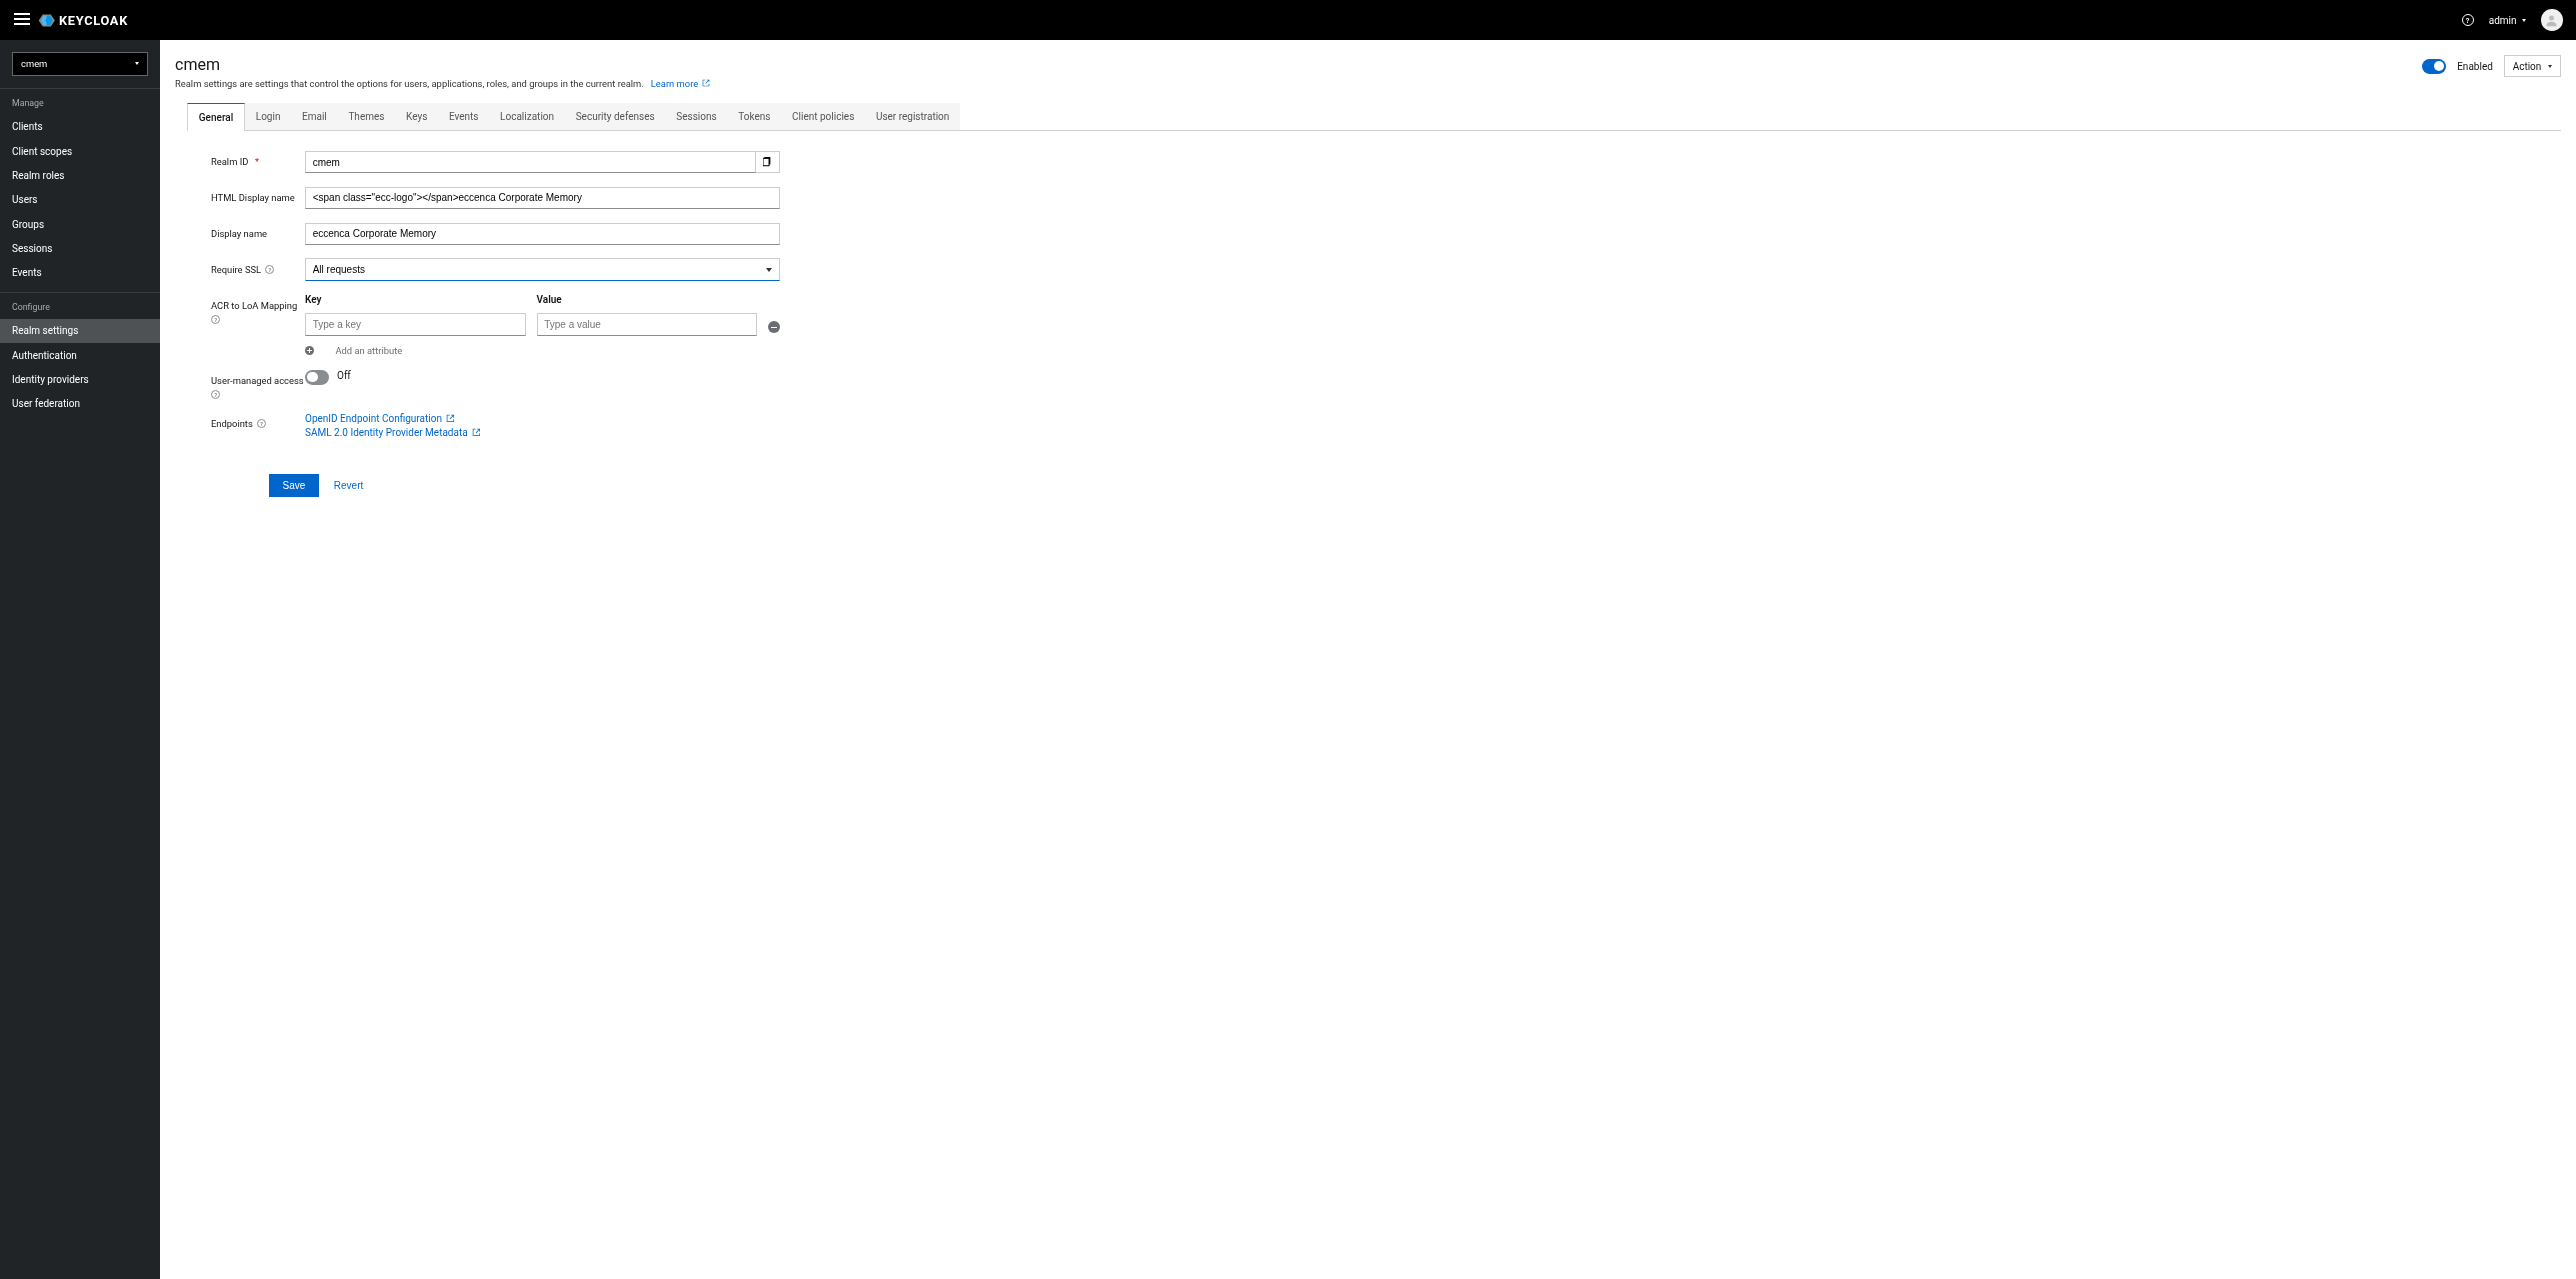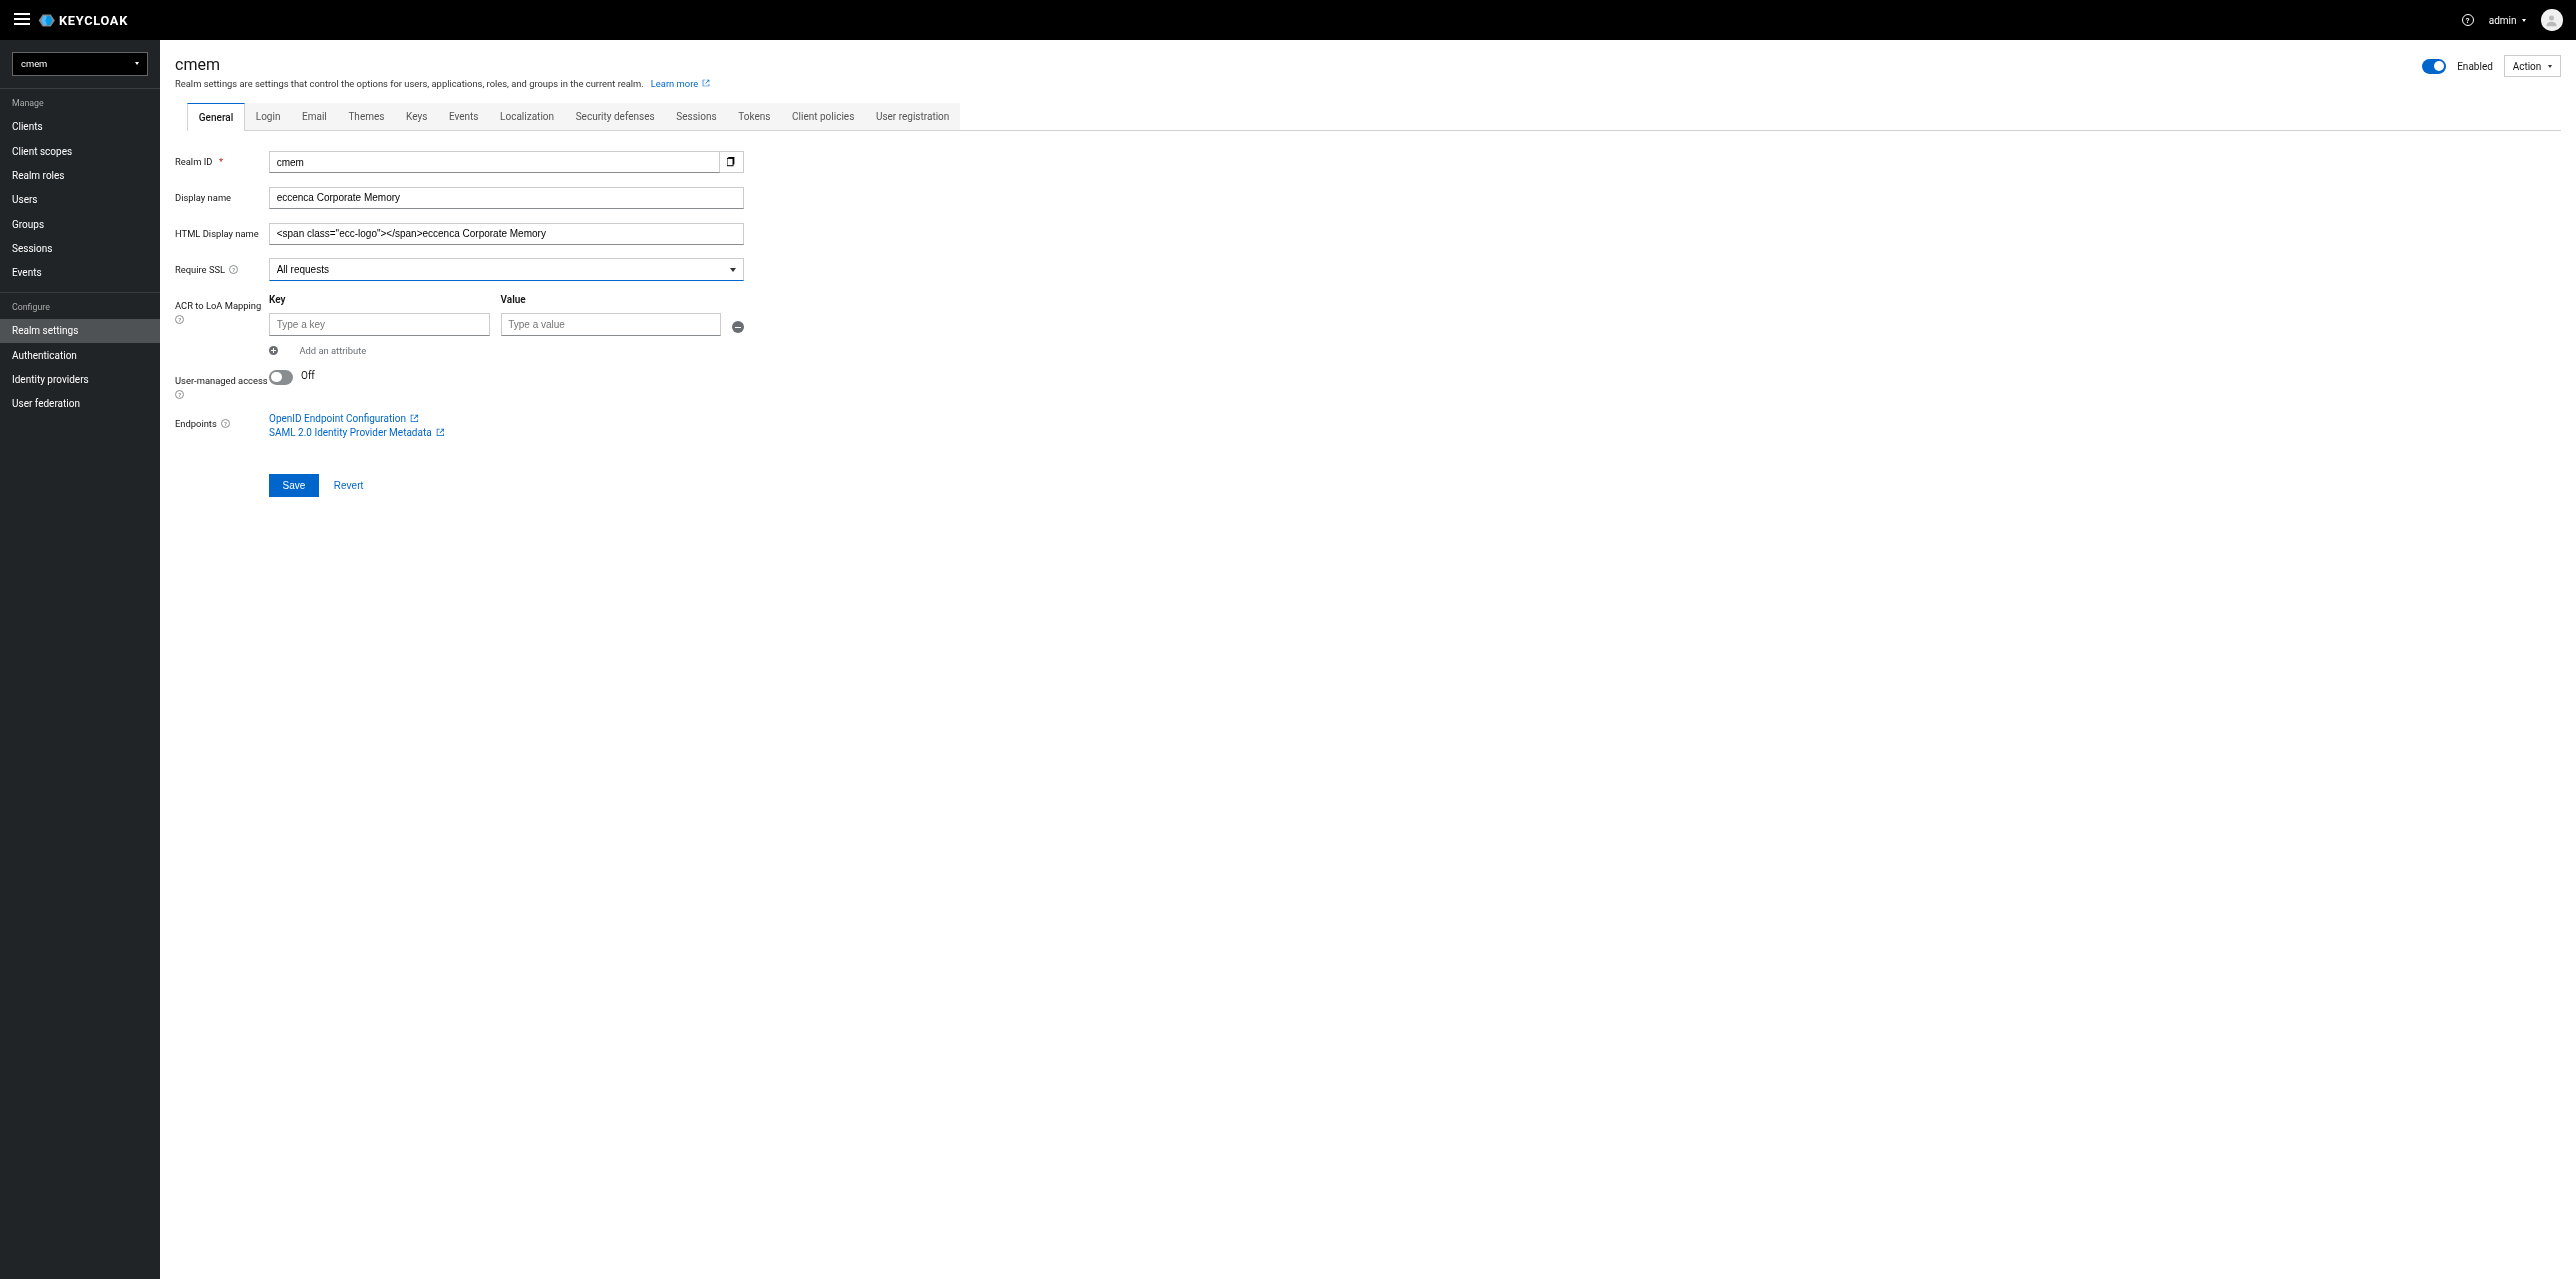--- a/index.html
+++ b/index.html
@@ -33,21 +33,21 @@
 .header-controls { display: flex; align-items: center; gap: 10.8px; }
 .toggle { width: 24px; height: 15px; background: #0066cc; border-radius: 7.4px; position: relative; cursor: pointer; }
 .toggle-knob { width: 10.8px; height: 10.8px; background: #fff; border-radius: 50%; position: absolute; top: 2px; right: 2px; }
 .enabled-label { font-size: 10px; }
 .action-btn { border: 0.7px solid #ccc; background: #fff; padding: 4.7px 8px; font-size: 10px; display: flex; align-items: center; gap: 6.7px; cursor: pointer; }
 .action-btn .caret-down { border-top-color: #333; }
 .tabs { display: flex; border-bottom: 0.7px solid #d2d2d2; margin-bottom: 20px; margin-left: 12px; }
 .tab { padding: 8px 10.8px; font-size: 10px; color: #555; cursor: pointer; background: #f5f5f5; }
 .tab.active { color: #151515; background: #fff; border-top: 1.3px solid #0066cc; border-left: 0.7px solid #d2d2d2; border-right: 0.7px solid #d2d2d2; margin-bottom: -0.7px; font-weight: 500; }
 .form { max-width: 741px; }
-.form-row { display: flex; align-items: flex-start; margin-bottom: 13.5px; }
+.form-row { display: flex; align-items: flex-start; margin-bottom: 13.5px; margin-left: 36px; }
 .form-label { width: 94px; padding-top: 5.4px; font-size: 9.4px; display: flex; align-items: center; gap: 4px; }
 .form-label.col-wrap { flex-wrap: wrap; }
 .required { color: #c9190b; margin-left: 2.7px; }
 .help-dot { width: 9.4px; height: 9.4px; border: 0.7px solid #8a8d90; border-radius: 50%; display: inline-flex; align-items: center; justify-content: center; font-size: 6px; color: #8a8d90; font-weight: bold; cursor: pointer; }
 .form-ctrl { flex: 1; max-width: 475px; }
 .text-input { width: 100%; border: 0.7px solid #ccc; border-bottom: 0.7px solid #8a8d90; padding: 4.7px 6.7px; font-size: 10px; outline: none; }
 .realmid-wrap { display: flex; gap: 0; }
 .realmid-wrap .text-input { flex: 1; }
 .copy-btn { width: 24px; border: 0.7px solid #ccc; border-left: none; background: #fff; display: flex; align-items: center; justify-content: center; cursor: pointer; }
 .select-wrap { position: relative; }
@@ -187,27 +187,27 @@
           <div class="copy-btn">
             <svg width="9.4" height="9.4" viewBox="0 0 14 14">
                 <rect x="2" y="0" width="9" height="11" fill="#000"></rect>
                 <rect x="0" y="2" width="9" height="11" fill="#fff" stroke="#000" stroke-width="1.5"></rect>
               </svg>
           </div>
         </div>
       </div>
 
       <div class="form-row">
+        <div class="form-label">HTML Display name</div>
+        <div class="form-ctrl"><input class="text-input" value="&lt;span class=&quot;ecc-logo&quot;&gt;&lt;/span&gt;eccenca Corporate Memory" style=""></div>
+      </div>
+
+      <div class="form-row">
         <div class="form-label">Display name</div>
         <div class="form-ctrl"><input class="text-input" value="eccenca Corporate Memory" style=""></div>
-      </div>
-
-      <div class="form-row">
-        <div class="form-label">HTML Display name</div>
-        <div class="form-ctrl"><input class="text-input" value="&lt;span class=&quot;ecc-logo&quot;&gt;&lt;/span&gt;eccenca Corporate Memory" style=""></div>
       </div>
 
 
       <div class="form-row">
         <div class="form-label">
             <span>Require SSL</span>
             <span class="help-dot">?</span>
           </div>
         <div class="form-ctrl select-wrap">
           <input class="text-input select-active" readonly="" value="All requests" style="">

